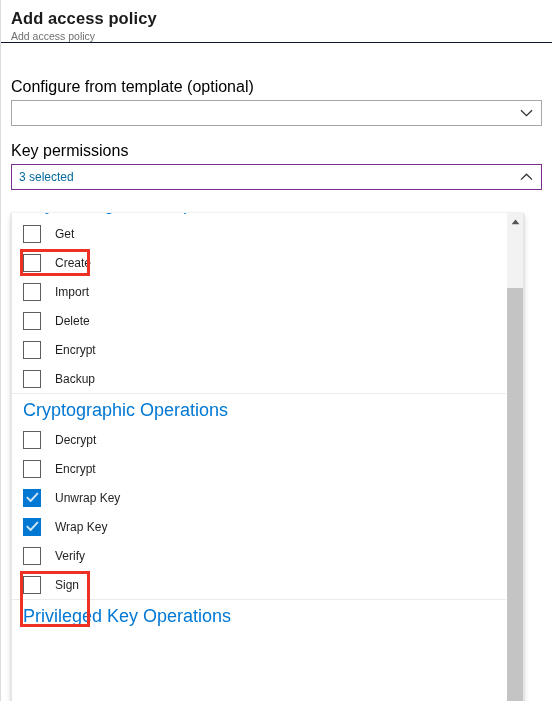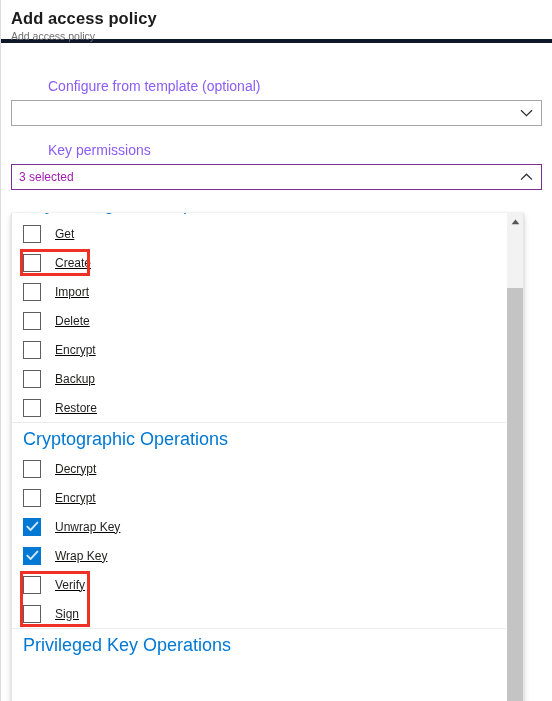--- a/index.html
+++ b/index.html
@@ -20,21 +20,21 @@
     left: 0; top: 0;
     width: 552px; height: 701px;
     background: #ffffff;
     border-left: 1px solid #dcdcdc;
     overflow: hidden;
   }
 
   
   .header {
     padding: 9px 0 8px 10px;
-    border-bottom: 4px solid #0f172a;
+    border-bottom: 1px solid #0f172a;
     background: #ffffff;
     height: 43px;
   }
   .header-title {
     font-size: 16.5px;
     color: #1b1b1b;
     font-weight: 600;
     line-height: 19px;
     letter-spacing: .1px;
   }
@@ -47,43 +47,42 @@
 
   
   .body {
     position: relative;
     padding: 0 10px;
     background: #ffffff;
     height: 658px;
   }
 
   .field-label {
-    font-size: 14px;
-    color: #8b5cf6;
+    font-size: 16px;
+    color: #000000;
     line-height: 15px;
     padding-top: 36px;
-    margin-left: 37px;
   }
   .field-label.tight { padding-top: 17px; }
 
   .combobox {
     position: relative;
     height: 26px;
     margin-top: 6px;
     border: 1px solid #a6a6a6;
     background: #ffffff;
     display: flex;
     align-items: center;
   }
   .combobox.focused {
     border: 1px solid #7a2e8e;
   }
   .combo-value {
     font-size: 12px;
-    color: #a21caf;
+    color: #0369a1;
     padding-left: 7px;
     flex: 1;
     line-height: 24px;
     white-space: nowrap;
     overflow: hidden;
   }
   .combo-value.empty { color: #a19f9d; }
   .combo-chevron {
     width: 30px;
     height: 24px;
@@ -130,21 +129,20 @@
     border-top: none;
     padding-top: 4px;
   }
 
   .opt {
     display: flex;
     align-items: center;
     height: 29px;
     padding-left: 11px;
     position: relative;
-    text-decoration: underline;
   }
   .cb {
     width: 18px; height: 18px;
     border: 1px solid #605e5c;
     background: #ffffff;
     flex: 0 0 auto;
     display: flex;
     align-items: center;
     justify-content: center;
   }
@@ -259,24 +257,20 @@
               <span class="opt-label">Delete</span>
             </div>
             <div class="opt">
               <span class="cb"></span>
               <span class="opt-label">Encrypt</span>
             </div>
             <div class="opt">
               <span class="cb"></span>
               <span class="opt-label">Backup</span>
             </div>
-            <div class="opt">
-              <span class="cb"></span>
-              <span class="opt-label">Restore</span>
-            </div>
             <div class="group-header">Cryptographic Operations</div>
             <div class="opt">
               <span class="cb"></span>
               <span class="opt-label">Decrypt</span>
             </div>
             <div class="opt">
               <span class="cb"></span>
               <span class="opt-label">Encrypt</span>
             </div>
             <div class="opt">

